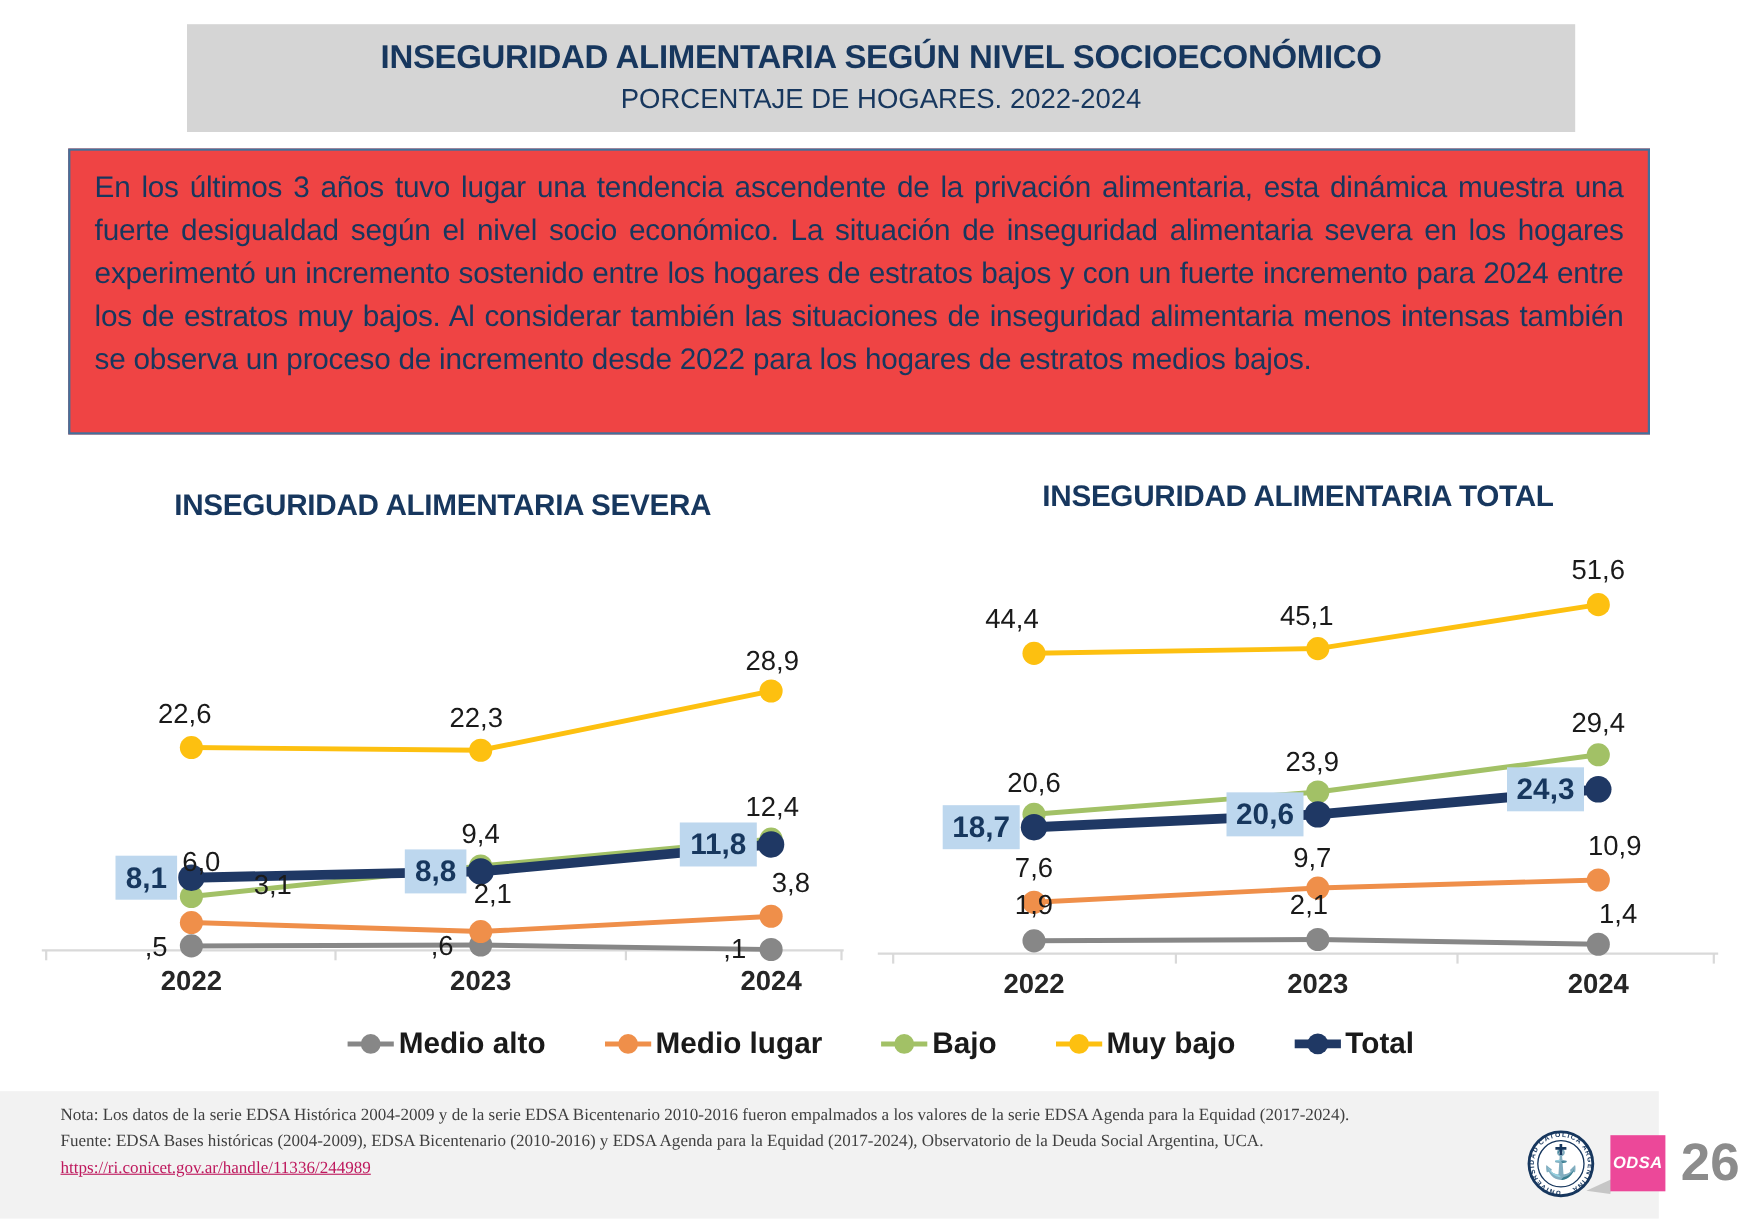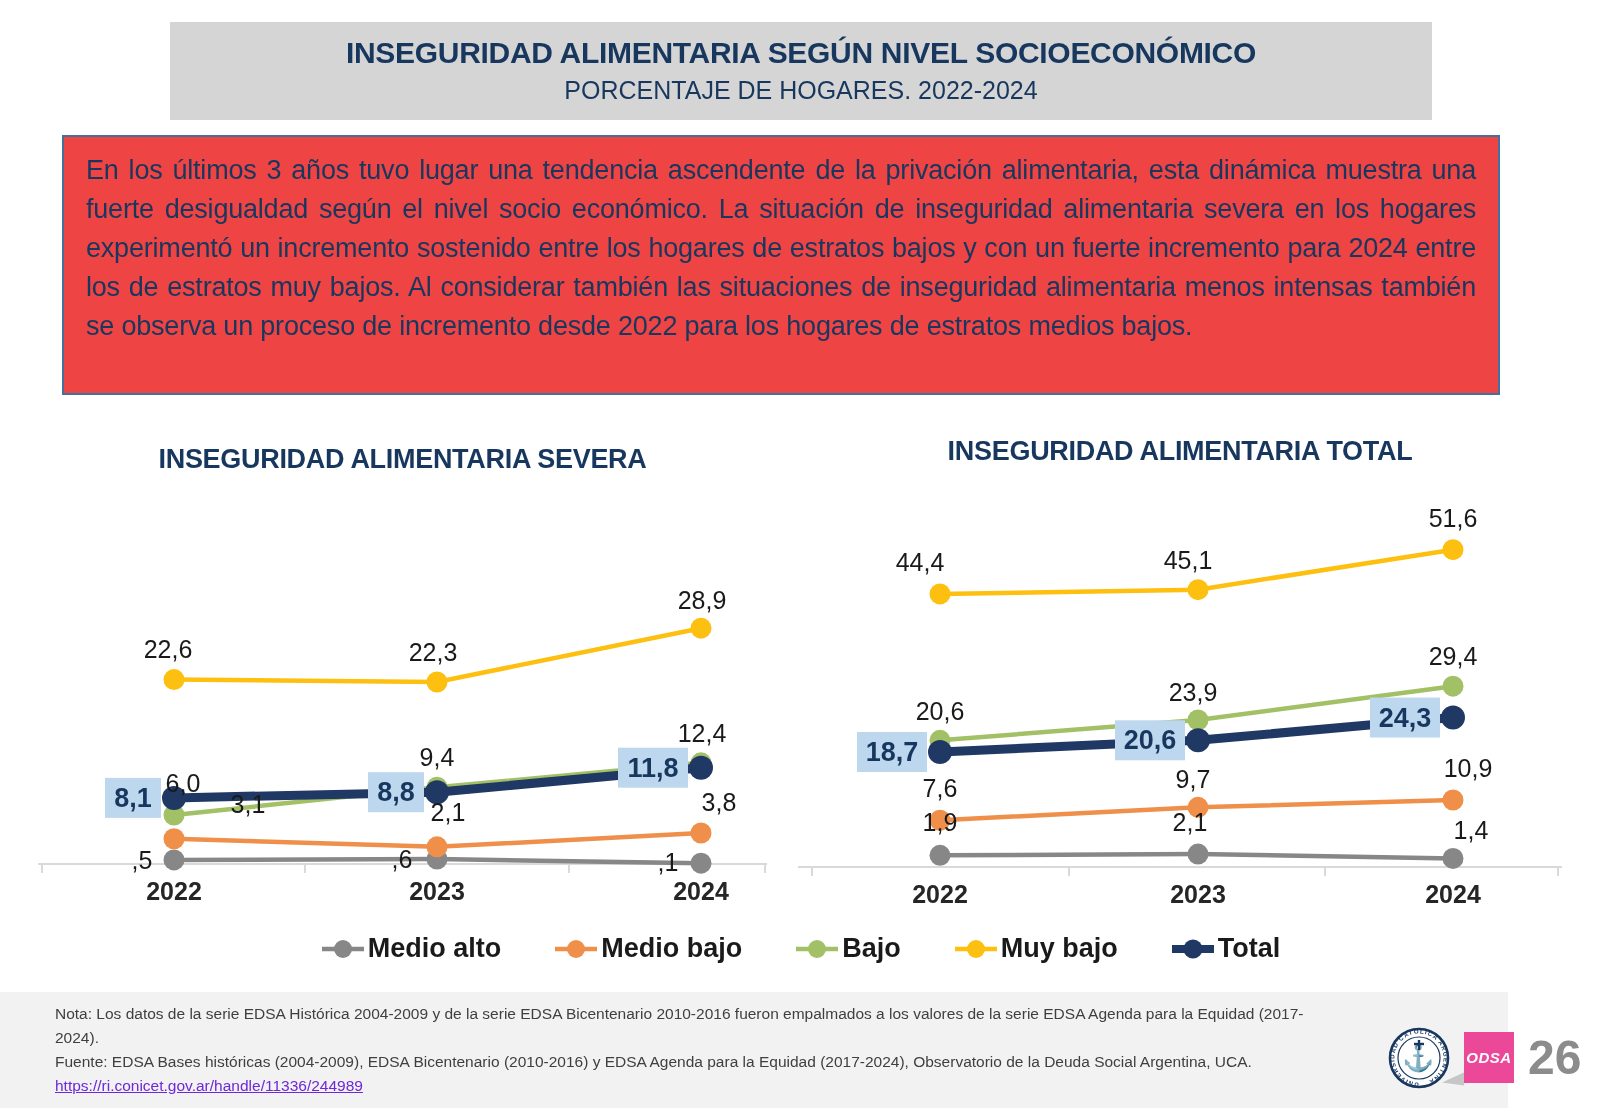--- a/index.html
+++ b/index.html
@@ -18,24 +18,24 @@
   #chart-title-1 { left:790px; top:436px; width:780px; }
 
   .chart-svg { position:absolute; top:460px; }
   #chart-svg-0 { left:30px; }
   #chart-svg-1 { left:790px; }
 
   .legend { position:absolute; left:0; top:933px; width:1600px; display:flex; justify-content:center; align-items:center; gap:52px; }
   .legend-item { display:flex; align-items:center; gap:2px; }
   .legend-label { font-size:27px; font-weight:bold; color:#1a1a1a; }
 
-  .footer { position:absolute; left:0; top:992px; width:1508px; height:116px; background:#f2f2f2; }
+  .footer { position:absolute; left:0; top:992px; width:1508px; height:116px; background:#f2f2f2;font-family:Liberation Serif, serif; }
   .footer-notes { position:absolute; left:55px; top:10px; width:1290px; }
   .footer-notes p { font-size:15.5px; line-height:24px; color:#3f3f3f; }
-  .footer-notes a { font-size:15.5px; line-height:24px; color:#6d28d9; text-decoration:underline; }
+  .footer-notes a { font-size:15.5px; line-height:24px; color:#be185d; text-decoration:underline; }
 
   .seal { position:absolute; left:1387px; top:1026px; width:64px; height:64px; }
   .odsa-box { position:absolute; left:1464px; top:1032px; width:50px; height:51px; background:#ec4899; display:flex; align-items:center; justify-content:center; }
   .odsa-box span { color:#ffffff; font-weight:bold; font-style:italic; font-size:15px; letter-spacing:0.5px; }
   .odsa-tail { position:absolute; left:1443px; top:1070px; width:0; height:0; border-left:22px solid transparent; border-bottom:14px solid #c6c6c6; transform:rotate(8deg); }
   .page-num { position:absolute; left:1528px; top:1030px; font-size:48px; font-weight:bold; color:#8c8c8c; }
 </style>
 </head>
 <body>
 
@@ -156,21 +156,21 @@
           <line x1="2" y1="12" x2="44" y2="12" stroke="#878787" stroke-width="4.5"></line>
           <circle cx="23" cy="12" r="9" fill="#878787"></circle>
         </svg>
         <span class="legend-label">Medio alto</span>
       </div>
       <div class="legend-item">
         <svg width="46" height="24">
           <line x1="2" y1="12" x2="44" y2="12" stroke="#EF8F4A" stroke-width="4.5"></line>
           <circle cx="23" cy="12" r="9" fill="#EF8F4A"></circle>
         </svg>
-        <span class="legend-label">Medio bajo</span>
+        <span class="legend-label">Medio lugar</span>
       </div>
       <div class="legend-item">
         <svg width="46" height="24">
           <line x1="2" y1="12" x2="44" y2="12" stroke="#A2C166" stroke-width="4.5"></line>
           <circle cx="23" cy="12" r="9" fill="#A2C166"></circle>
         </svg>
         <span class="legend-label">Bajo</span>
       </div>
       <div class="legend-item">
         <svg width="46" height="24">

